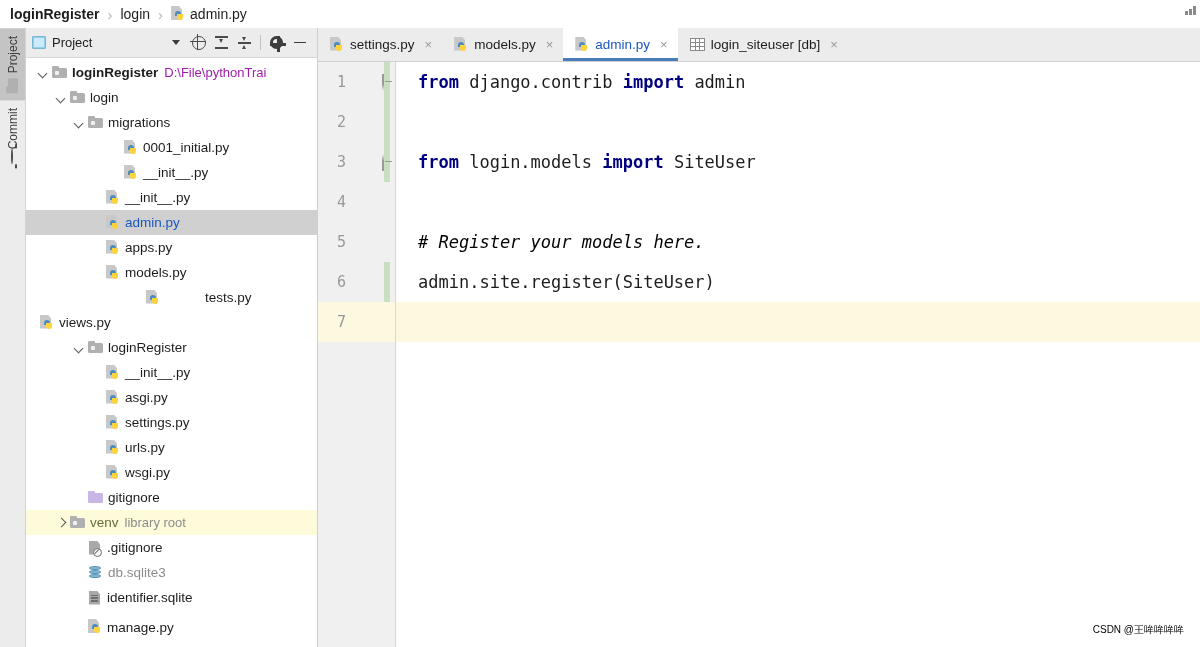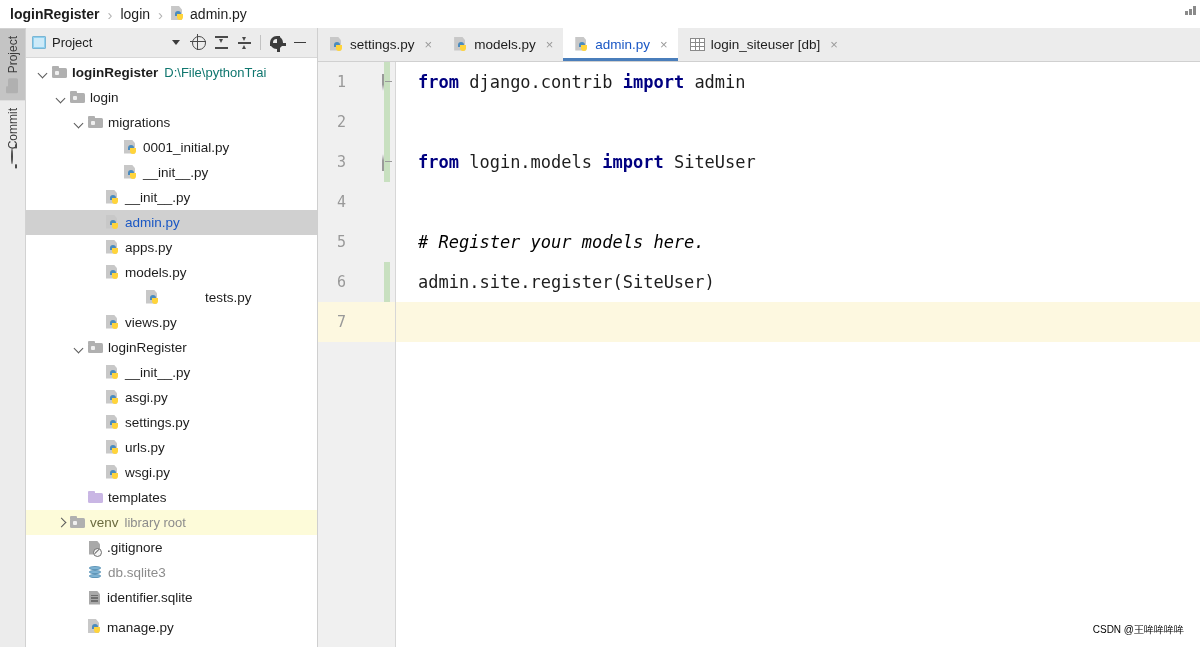--- a/index.html
+++ b/index.html
@@ -210,21 +210,21 @@
   }
   .arrow.right:after{
     content:"";position:absolute;left:2px;top:2px;width:6px;height:6px;
     border-right:1.6px solid #5a5a5a;border-top:1.6px solid #5a5a5a;
     transform:rotate(45deg);
   }
   .row-icon{margin-right:5px;display:flex;align-items:center;}
   .row-label{color:#1d1d1d;}
   .row-label.bold{font-weight:bold;}
   .row-label.grey{color:#8c8c8c;}
-  .row-sub{color:#0f766e;margin-left:6px;font-size:13px;}
+  .row-sub{color:#a21caf;margin-left:6px;font-size:13px;}
   .row-sub.olive{color:#8c8c8c;}
   .row-label.olive{color:#6b6b3f;}
 
   
   .editor-col{flex:1 1 auto;display:flex;flex-direction:column;min-width:0;background:#ffffff;}
   .tabbar{
     height:33px;flex:0 0 33px;background:#ececec;
     display:flex;align-items:stretch;
     border-bottom:1px solid #d0d0d0;
     position:relative;
@@ -482,21 +482,21 @@
             <span class="arrow"></span>
             <span class="row-icon">
               <span class="py-icon">
                 <i class="sheet"></i>
                 <i class="snake1"></i>
                 <i class="snake2"></i>
               </span>
             </span>
             <span class="row-label">tests.py</span>
           </div>
-          <div class="row" style="padding-left: 66px;">
+          <div class="row" style="">
             <span class="arrow"></span>
             <span class="row-icon">
               <span class="py-icon">
                 <i class="sheet"></i>
                 <i class="snake1"></i>
                 <i class="snake2"></i>
               </span>
             </span>
             <span class="row-label">views.py</span>
           </div>
@@ -567,21 +567,21 @@
             <span class="row-label">wsgi.py</span>
           </div>
           <div class="row" style="padding-left: 48px;">
             <span class="arrow"></span>
             <span class="row-icon">
               <span class="folder-icon purple">
                 <i class="body"></i>
                 <i class="tab"></i>
               </span>
             </span>
-            <span class="row-label">templates</span>
+            <span class="row-label">gitignore</span>
           </div>
           <div class="row hl" style="padding-left: 30px;">
             <span class="arrow right"></span>
             <span class="row-icon">
               <span class="folder-icon">
                 <i class="body"></i>
                 <i class="tab"></i>
                 <i class="dot"></i>
               </span>
             </span>

